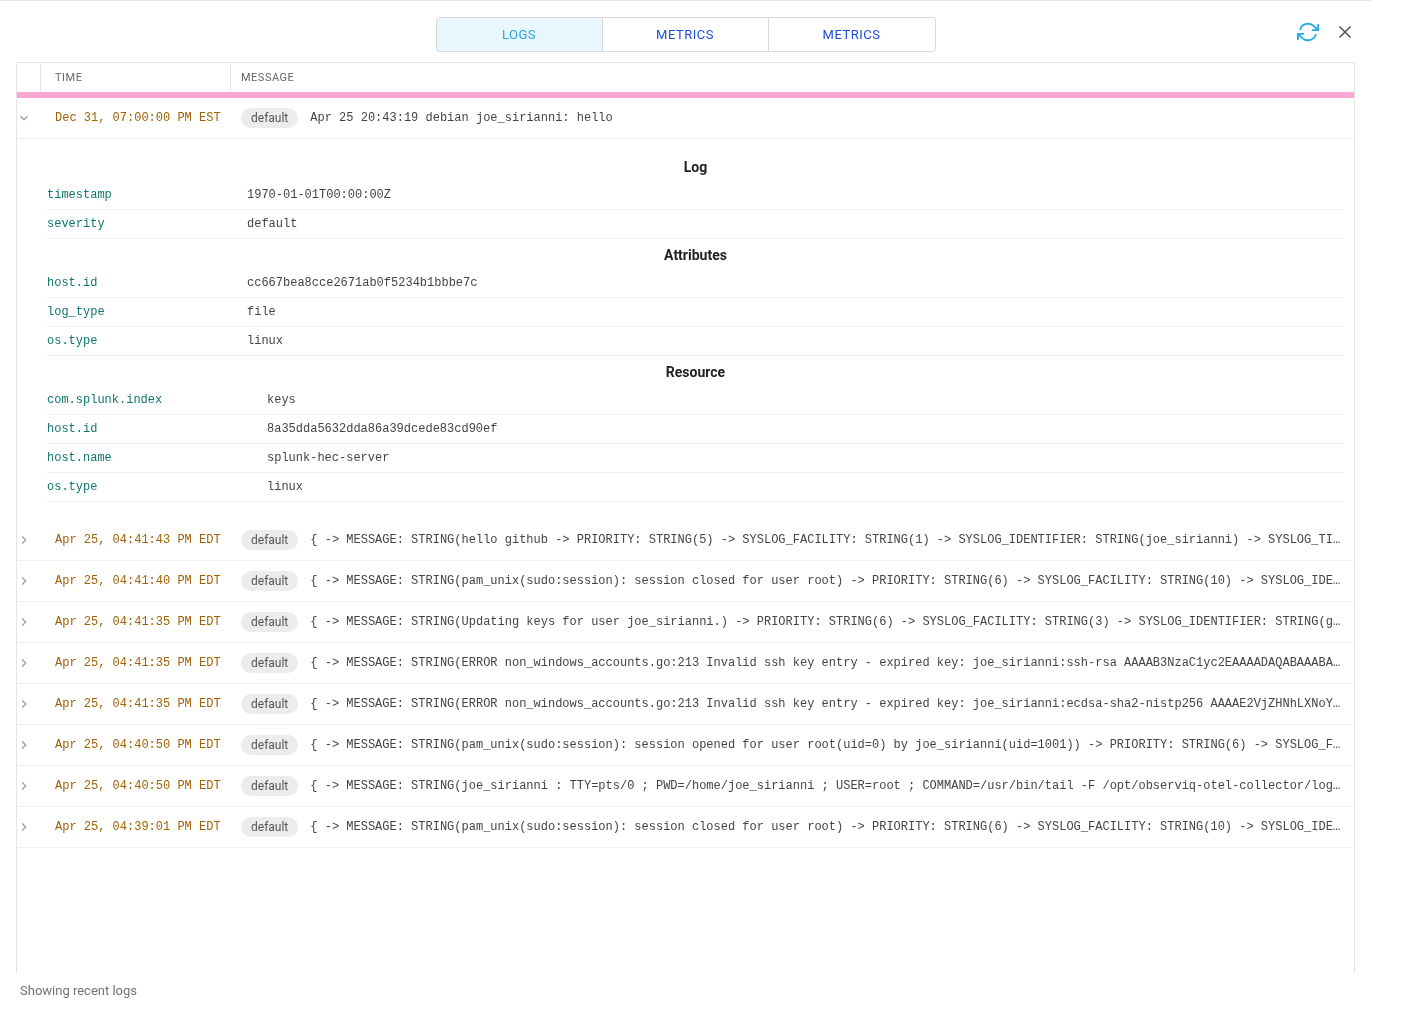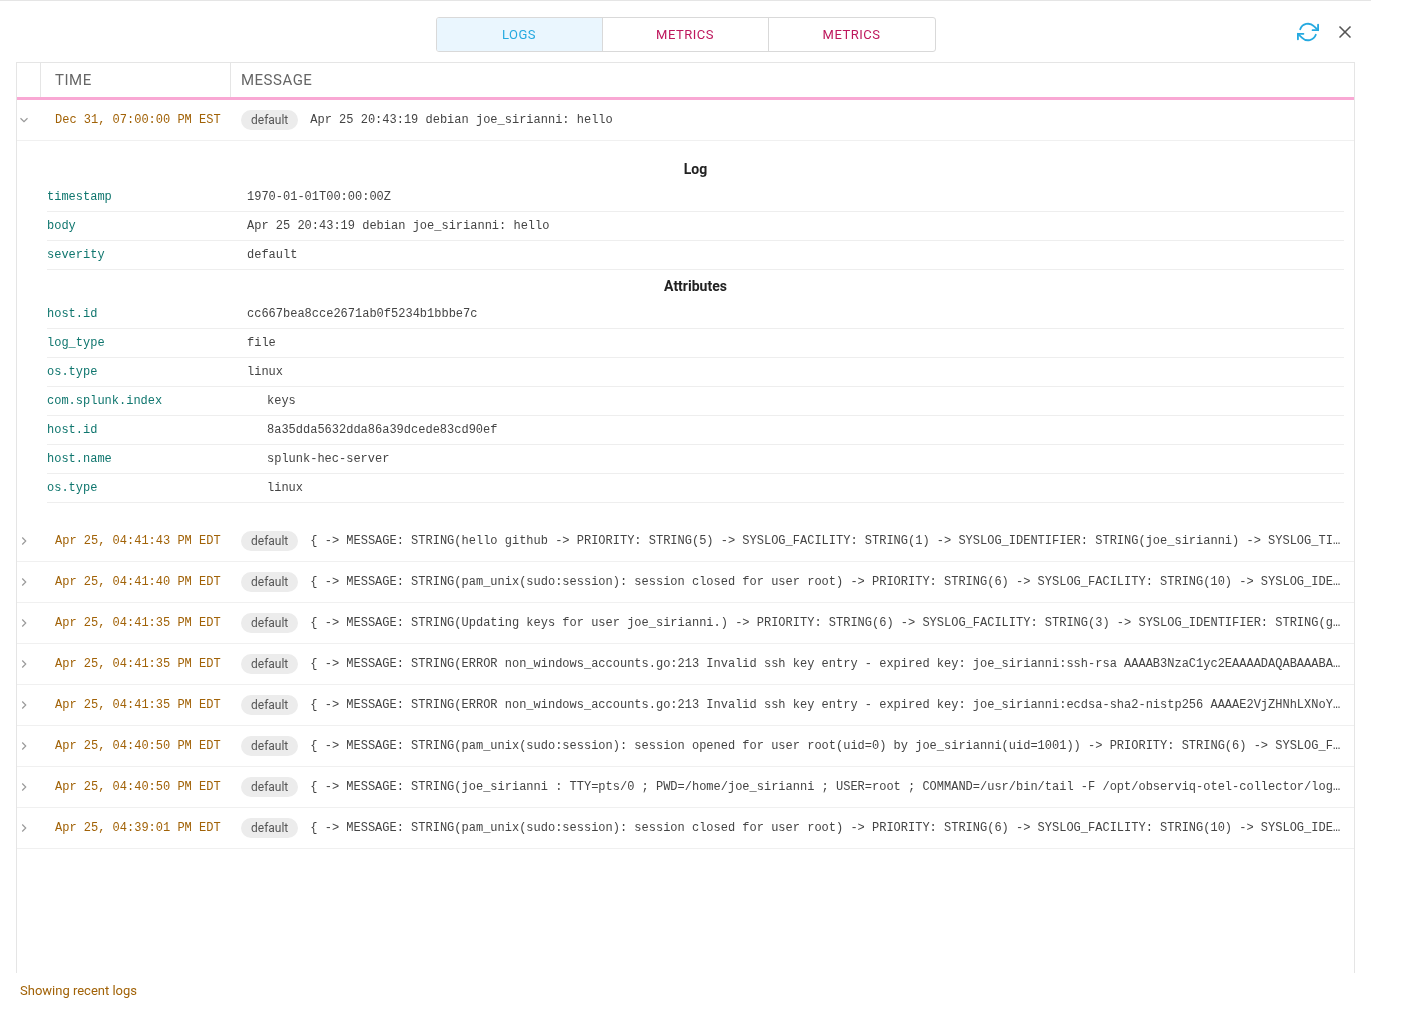--- a/index.html
+++ b/index.html
@@ -1,46 +1,46 @@
 <!DOCTYPE html>
 <html><head>
 <meta charset="utf-8">
 <style>
 * { box-sizing: border-box; margin: 0; padding: 0; }
 body { font-family: -apple-system, BlinkMacSystemFont, "Segoe UI", Roboto, Helvetica, Arial, sans-serif; font-size: 13px; color: #333; background: #fff; }
 .container { width: 1371px; height: 1024px; position: relative; border-top: 1px solid #e5e5e5; }
 .inner { padding: 16px; height: 100%; display: flex; flex-direction: column; }
 .top-bar { display: flex; justify-content: center; position: relative; margin-bottom: 10px; }
 .tabs { display: flex; border: 1px solid #d9d9d9; border-radius: 3px; overflow: hidden; }
-.tab { width: 166px; text-align: center; padding: 9px 0; font-size: 13px; letter-spacing: 0.5px; color: #be185d; cursor: pointer; border-right: 1px solid #d9d9d9; }
+.tab { width: 166px; text-align: center; padding: 9px 0; font-size: 13px; letter-spacing: 0.5px; color: #1d4ed8; cursor: pointer; border-right: 1px solid #d9d9d9; }
 .tab:last-child { border-right: none; }
 .tab.active { background: #eaf6fe; color: #25a9e0; }
 .top-actions { position: absolute; right: 0; top: 4px; display: flex; gap: 16px; align-items: center; }
 .icon-btn { cursor: pointer; color: #555; }
 .refresh-icon { color: #25a9e0; }
 .log-table { border: 1px solid #e5e5e5; border-bottom: none; flex: 1; overflow: hidden; display: flex; flex-direction: column; }
-.table-header { display: flex; border-bottom: 3px solid #f9a8d4; font-size: 15px; letter-spacing: 0.5px; color: #666; }
+.table-header { display: flex; border-bottom: 6px solid #f9a8d4; font-size: 11px; letter-spacing: 0.5px; color: #666; }
 .th-chev { width: 24px; border-right: 1px solid #e5e5e5; }
 .th-time { width: 190px; padding: 8px 10px 8px 14px; border-right: 1px solid #e5e5e5; }
 .th-msg { flex: 1; padding: 8px 10px; }
 .table-body { flex: 1; overflow-y: auto; overflow-x: hidden; }
 .log-row { display: flex; align-items: center; padding: 10px 0; border-bottom: 1px solid #f0f0f0; }
 .row-chev { width: 24px; text-align: center; color: #999; font-size: 14px; cursor: pointer; flex-shrink: 0; }
 .row-time { width: 190px; padding: 0 10px 0 14px; font-family: "SFMono-Regular", Consolas, "Liberation Mono", Menlo, monospace; font-size: 12px; color: #a16207; flex-shrink: 0; }
 .row-msg { flex: 1; padding: 0 10px; display: flex; align-items: center; gap: 12px; overflow: hidden; white-space: nowrap; }
 .badge { background: #ececec; color: #555; border-radius: 10px; padding: 3px 10px; font-size: 12px; flex-shrink: 0; }
 .msg-text { font-family: "SFMono-Regular", Consolas, "Liberation Mono", Menlo, monospace; font-size: 12px; color: #444; overflow: hidden; text-overflow: ellipsis; white-space: nowrap; }
 .expanded-detail { padding: 12px 10px 18px 30px; }
 .section-title { font-size: 14px; font-weight: 700; margin: 8px 0 6px; color: #222; text-align: center; }
 .detail-table { width: 100%; border-collapse: collapse; }
 .detail-table tr { border-bottom: 1px solid #eee; }
 .detail-table td { padding: 7px 0; font-size: 12px; }
 .detail-key { width: 200px; font-family: "SFMono-Regular", Consolas, "Liberation Mono", Menlo, monospace; color: #0f766e; padding-left: 12px; margin-left: 12px; }
 .detail-val { font-family: "SFMono-Regular", Consolas, "Liberation Mono", Menlo, monospace; color: #444; }
-.footer-status { padding: 10px 4px; font-size: 13px; color: #a16207; }
+.footer-status { padding: 10px 4px; font-size: 13px; color: #737373; }
 svg { display: block; }
 </style>
 </head>
 <body>
 
 <div class="container">
   <div class="inner">
 
     <div class="top-bar">
       <div class="tabs">
@@ -90,24 +90,20 @@
         <div class="expanded-detail">
 
           <div class="section-title">Log</div>
           <table class="detail-table">
             <tbody>
                 <tr>
                   <td class="detail-key">timestamp</td>
                   <td class="detail-val">1970-01-01T00:00:00Z</td>
                 </tr>
             <tr>
-                  <td class="detail-key">body</td>
-                  <td class="detail-val">Apr 25 20:43:19 debian joe_sirianni: hello</td>
-                </tr>
-            <tr>
                   <td class="detail-key">severity</td>
                   <td class="detail-val">default</td>
                 </tr>
           </tbody>
             </table>
 
           <div class="section-title">Attributes</div>
           <table class="detail-table">
             <tbody>
                 <tr>
@@ -118,20 +114,21 @@
                   <td class="detail-key">log_type</td>
                   <td class="detail-val">file</td>
                 </tr>
             <tr>
                   <td class="detail-key">os.type</td>
                   <td class="detail-val">linux</td>
                 </tr>
           </tbody>
             </table>
 
+          <div class="section-title">Resource</div>
           <table class="detail-table">
             <tbody>
             <tr>
                   <td class="detail-key" style="width:220px">com.splunk.index</td>
                   <td class="detail-val">keys</td>
                 </tr>
             <tr>
                   <td class="detail-key" style="width:220px">host.id</td>
                   <td class="detail-val">8a35dda5632dda86a39dcede83cd90ef</td>
                 </tr>

